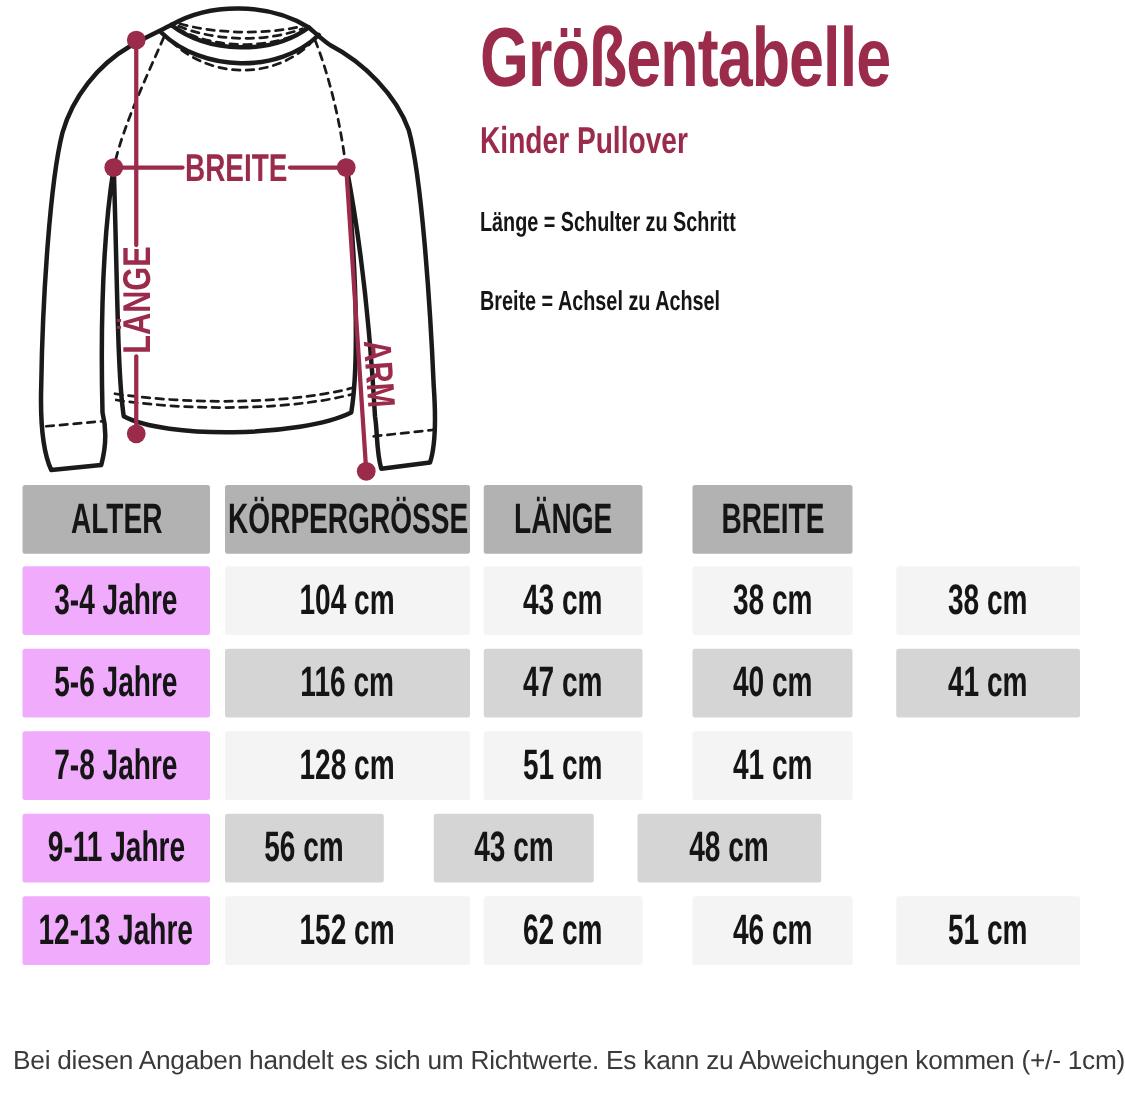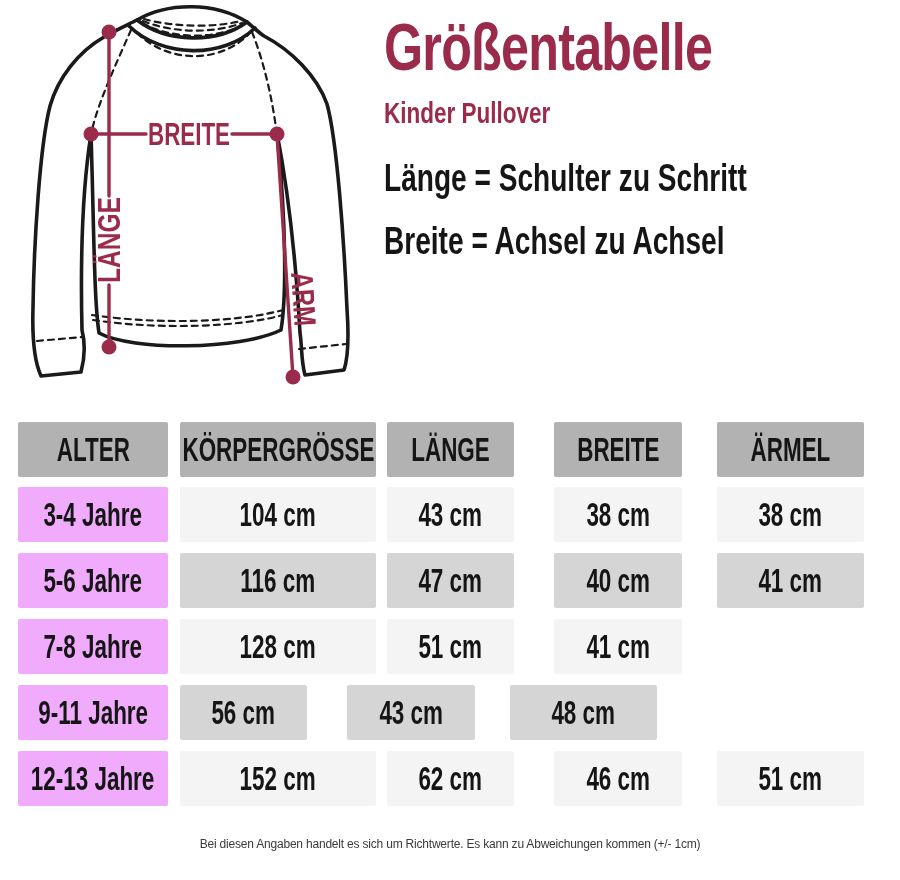--- a/index.html
+++ b/index.html
@@ -12,45 +12,45 @@
 
   
   .title-block { position:absolute; left:384px; top:12px; }
   .page-title { font-size:67px; font-weight:bold; color:#9b2b4b; line-height:70px;
                 display:inline-block; transform:scaleX(.75); transform-origin:left center;
                 white-space:nowrap; letter-spacing:-1px; }
   .page-subtitle { position:absolute; left:384px; top:96px; font-size:30px; font-weight:bold;
                    color:#9b2b4b; line-height:34px; display:inline-block;
                    transform:scaleX(.75); transform-origin:left center; white-space:nowrap; }
   .legend { position:absolute; left:384px; top:163px; }
-  .legend-line { font-size:39px; font-weight:bold; color:#151515; line-height:30px;
+  .legend-line { font-size:22px; font-weight:bold; color:#151515; line-height:30px;
                  margin-bottom:33px; white-space:nowrap; }
   .legend-line > span { display:inline-block; transform:scaleX(.72);
                         transform-origin:left center; white-space:nowrap; }
 
   
-  .size-table { position:absolute; left:18px; top:422px; width:862px; }
+  .size-table { position:absolute; left:18px; top:388px; width:862px; }
   .trow { display:flex; height:55px; margin-bottom:11px; }
   .trow.head { margin-bottom:10px; }
   .cell { display:flex; align-items:center; justify-content:center;
           border-radius:2px; }
   .c0 { width:150px; margin-right:12px; background:#f0abfc; }
   .c1 { width:196px; margin-right:11px; }
   .c2 { width:127px; margin-right:40px; }
   .c3 { width:128px; margin-right:35px; }
   .c4 { width:147px; }
   .head .cell { background:#b2b2b2; }
   .trow.light .c1, .trow.light .c2, .trow.light .c3, .trow.light .c4 { background:#f4f4f4; }
   .trow.dark  .c1, .trow.dark  .c2, .trow.dark  .c3, .trow.dark  .c4 { background:#d5d5d5; }
   .ct { font-size:34px; font-weight:bold; color:#151515; white-space:nowrap;
         display:inline-block; transform:scaleX(.66); transform-origin:center center; }
 
   
-  .footer-note { position:absolute; left:0; top:837px; width:900px; text-align:center;
-                 font-size:12px; color:#3a3a3a; letter-spacing:-0.2px; }
+  .footer-note { position:absolute; left:0; top:837px; width:900px; text-align:right;
+                 font-size:21px; color:#3a3a3a; letter-spacing:-0.2px; }
 </style>
 </head>
 <body>
 
 <div class="stage">
 
   <svg class="sweater-svg" viewBox="0 0 368 400">
 
     <g stroke="#1a1a1a" stroke-width="3.6" fill="none" stroke-linecap="round" stroke-linejoin="round">
       <path fill="#ffffff" d="
@@ -130,23 +130,20 @@
         </div>
       <div class="cell c1">
           <span class="ct">KÖRPERGRÖSSE</span>
         </div>
       <div class="cell c2">
           <span class="ct">LÄNGE</span>
         </div>
       <div class="cell c3">
           <span class="ct">BREITE</span>
         </div>
-      <div class="cell c4">
-          <span class="ct">ÄRMEL</span>
-        </div>
     </div>
 
     <div class="trow light">
       <div class="cell c0">
           <span class="ct">3-4 Jahre</span>
         </div>
       <div class="cell c1">
           <span class="ct">104 cm</span>
         </div>
       <div class="cell c2">

